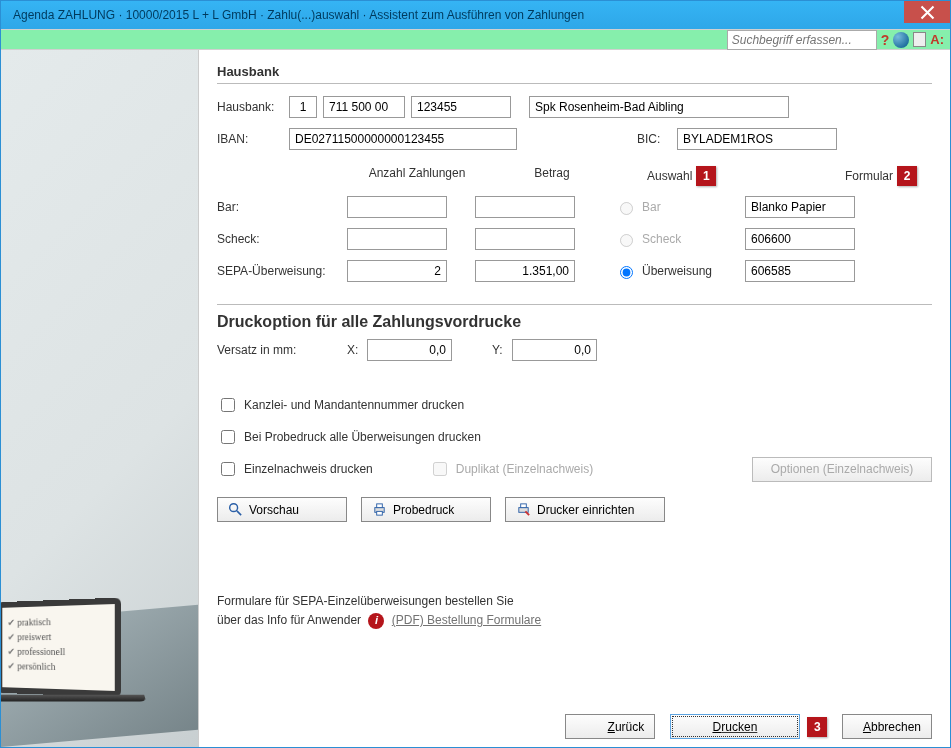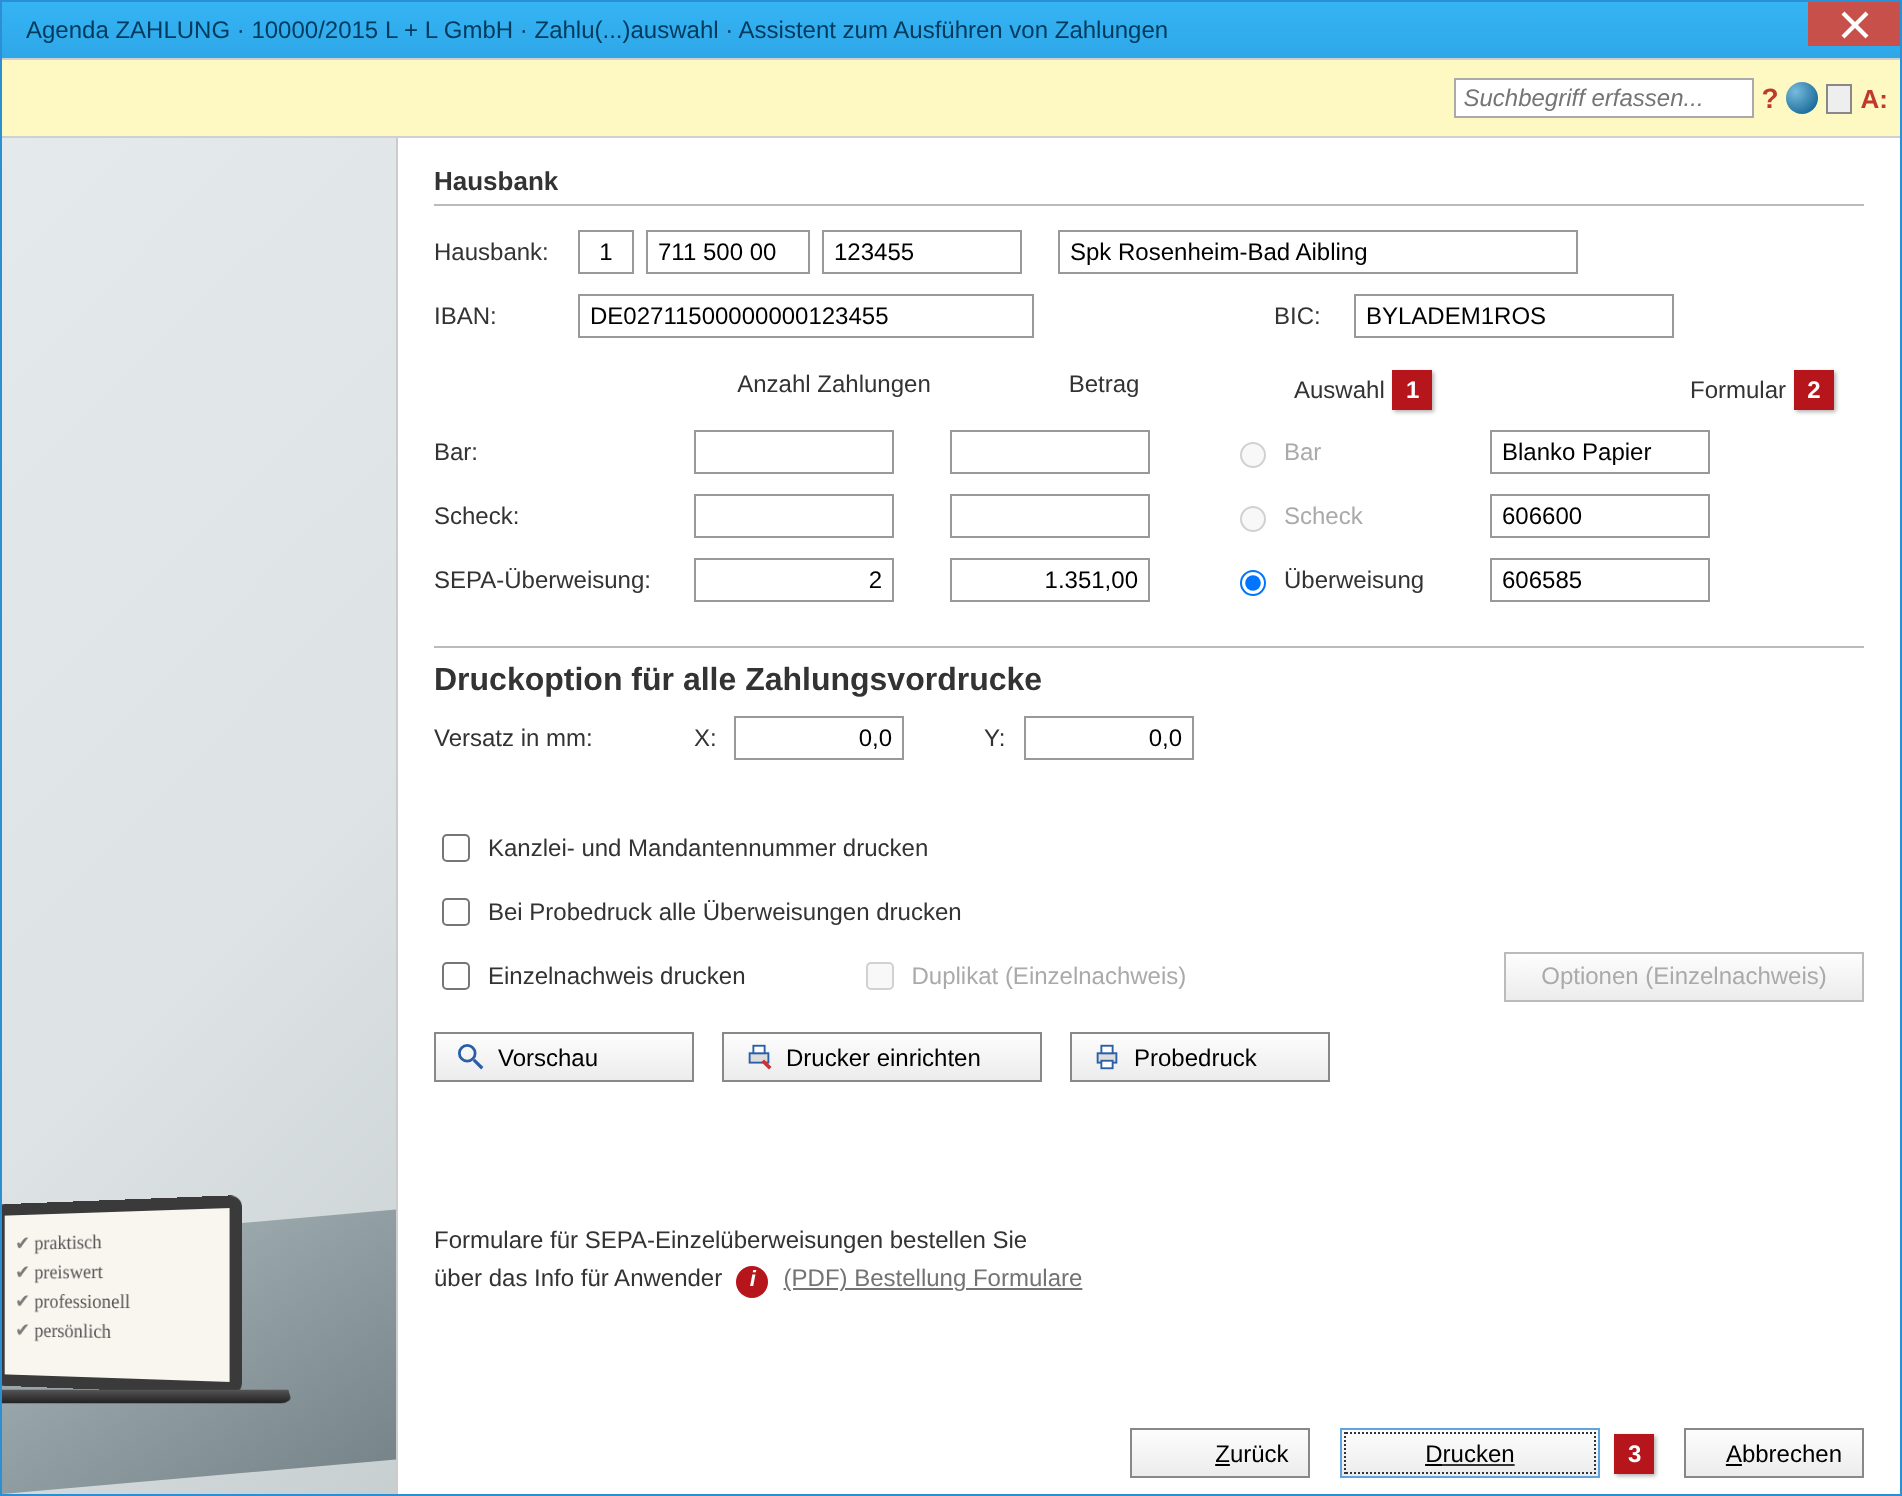--- a/index.html
+++ b/index.html
@@ -28,22 +28,22 @@
   .titlebar .close-btn {
     position: absolute; right: 0; top: 0;
     width: 46px; height: 22px;
     background: #c8504b;
     color: #fff;
     display: flex; align-items: center; justify-content: center;
     font-size: 14px;
     cursor: pointer;
   }
   .toolbar {
-    height: 40px;
-    background: #fef9c3;
+    height: 21px;
+    background: #86efac;
     border-top: 1px solid #d0d0d0;
     border-bottom: 1px solid #d0d0d0;
     display: flex; align-items: center; justify-content: flex-end;
     padding: 0 6px;
     gap: 4px;
   }
   .search-box {
     font-style: italic;
     color: #888;
     border: 1px solid #aaa;
@@ -327,35 +327,35 @@
       </div>
 
       <div class="btn-row">
         <button class="btn" style="width:130px">
           <svg class="ico" viewBox="0 0 16 16">
               <circle cx="6" cy="6" r="4.2" fill="none" stroke="#2a5fa7" stroke-width="1.5"></circle>
               <line x1="9.5" y1="9.5" x2="14" y2="14" stroke="#2a5fa7" stroke-width="1.7"></line>
             </svg>
           <span>Vorschau</span>
         </button>
+        <button class="btn" style="width:130px">
+          <svg class="ico" viewBox="0 0 16 16">
+              <rect x="3" y="6" width="10" height="5" fill="#ddd" stroke="#2a5fa7"></rect>
+              <rect x="5" y="2" width="6" height="4" fill="#fff" stroke="#2a5fa7"></rect>
+              <rect x="5" y="10" width="6" height="4" fill="#fff" stroke="#2a5fa7"></rect>
+            </svg>
+          <span>Probedruck</span>
+        </button>
         <button class="btn" style="width:160px">
           <svg class="ico" viewBox="0 0 16 16">
               <rect x="3" y="6" width="10" height="5" fill="#ddd" stroke="#2a5fa7"></rect>
               <rect x="5" y="2" width="6" height="4" fill="#fff" stroke="#2a5fa7"></rect>
               <path d="M10 10 l4 4" stroke="#c33" stroke-width="2"></path>
             </svg>
           <span>Drucker einrichten</span>
-        </button>
-        <button class="btn" style="width:130px">
-          <svg class="ico" viewBox="0 0 16 16">
-              <rect x="3" y="6" width="10" height="5" fill="#ddd" stroke="#2a5fa7"></rect>
-              <rect x="5" y="2" width="6" height="4" fill="#fff" stroke="#2a5fa7"></rect>
-              <rect x="5" y="10" width="6" height="4" fill="#fff" stroke="#2a5fa7"></rect>
-            </svg>
-          <span>Probedruck</span>
         </button>
       </div>
 
       <div style="height:70px"></div>
 
       <div style="font-size:12px;line-height:1.6">
         <div>Formulare für SEPA-Einzelüberweisungen bestellen Sie</div>
         <div>
           <span>über das Info für Anwender</span>
           <span class="info-circle">i</span>

